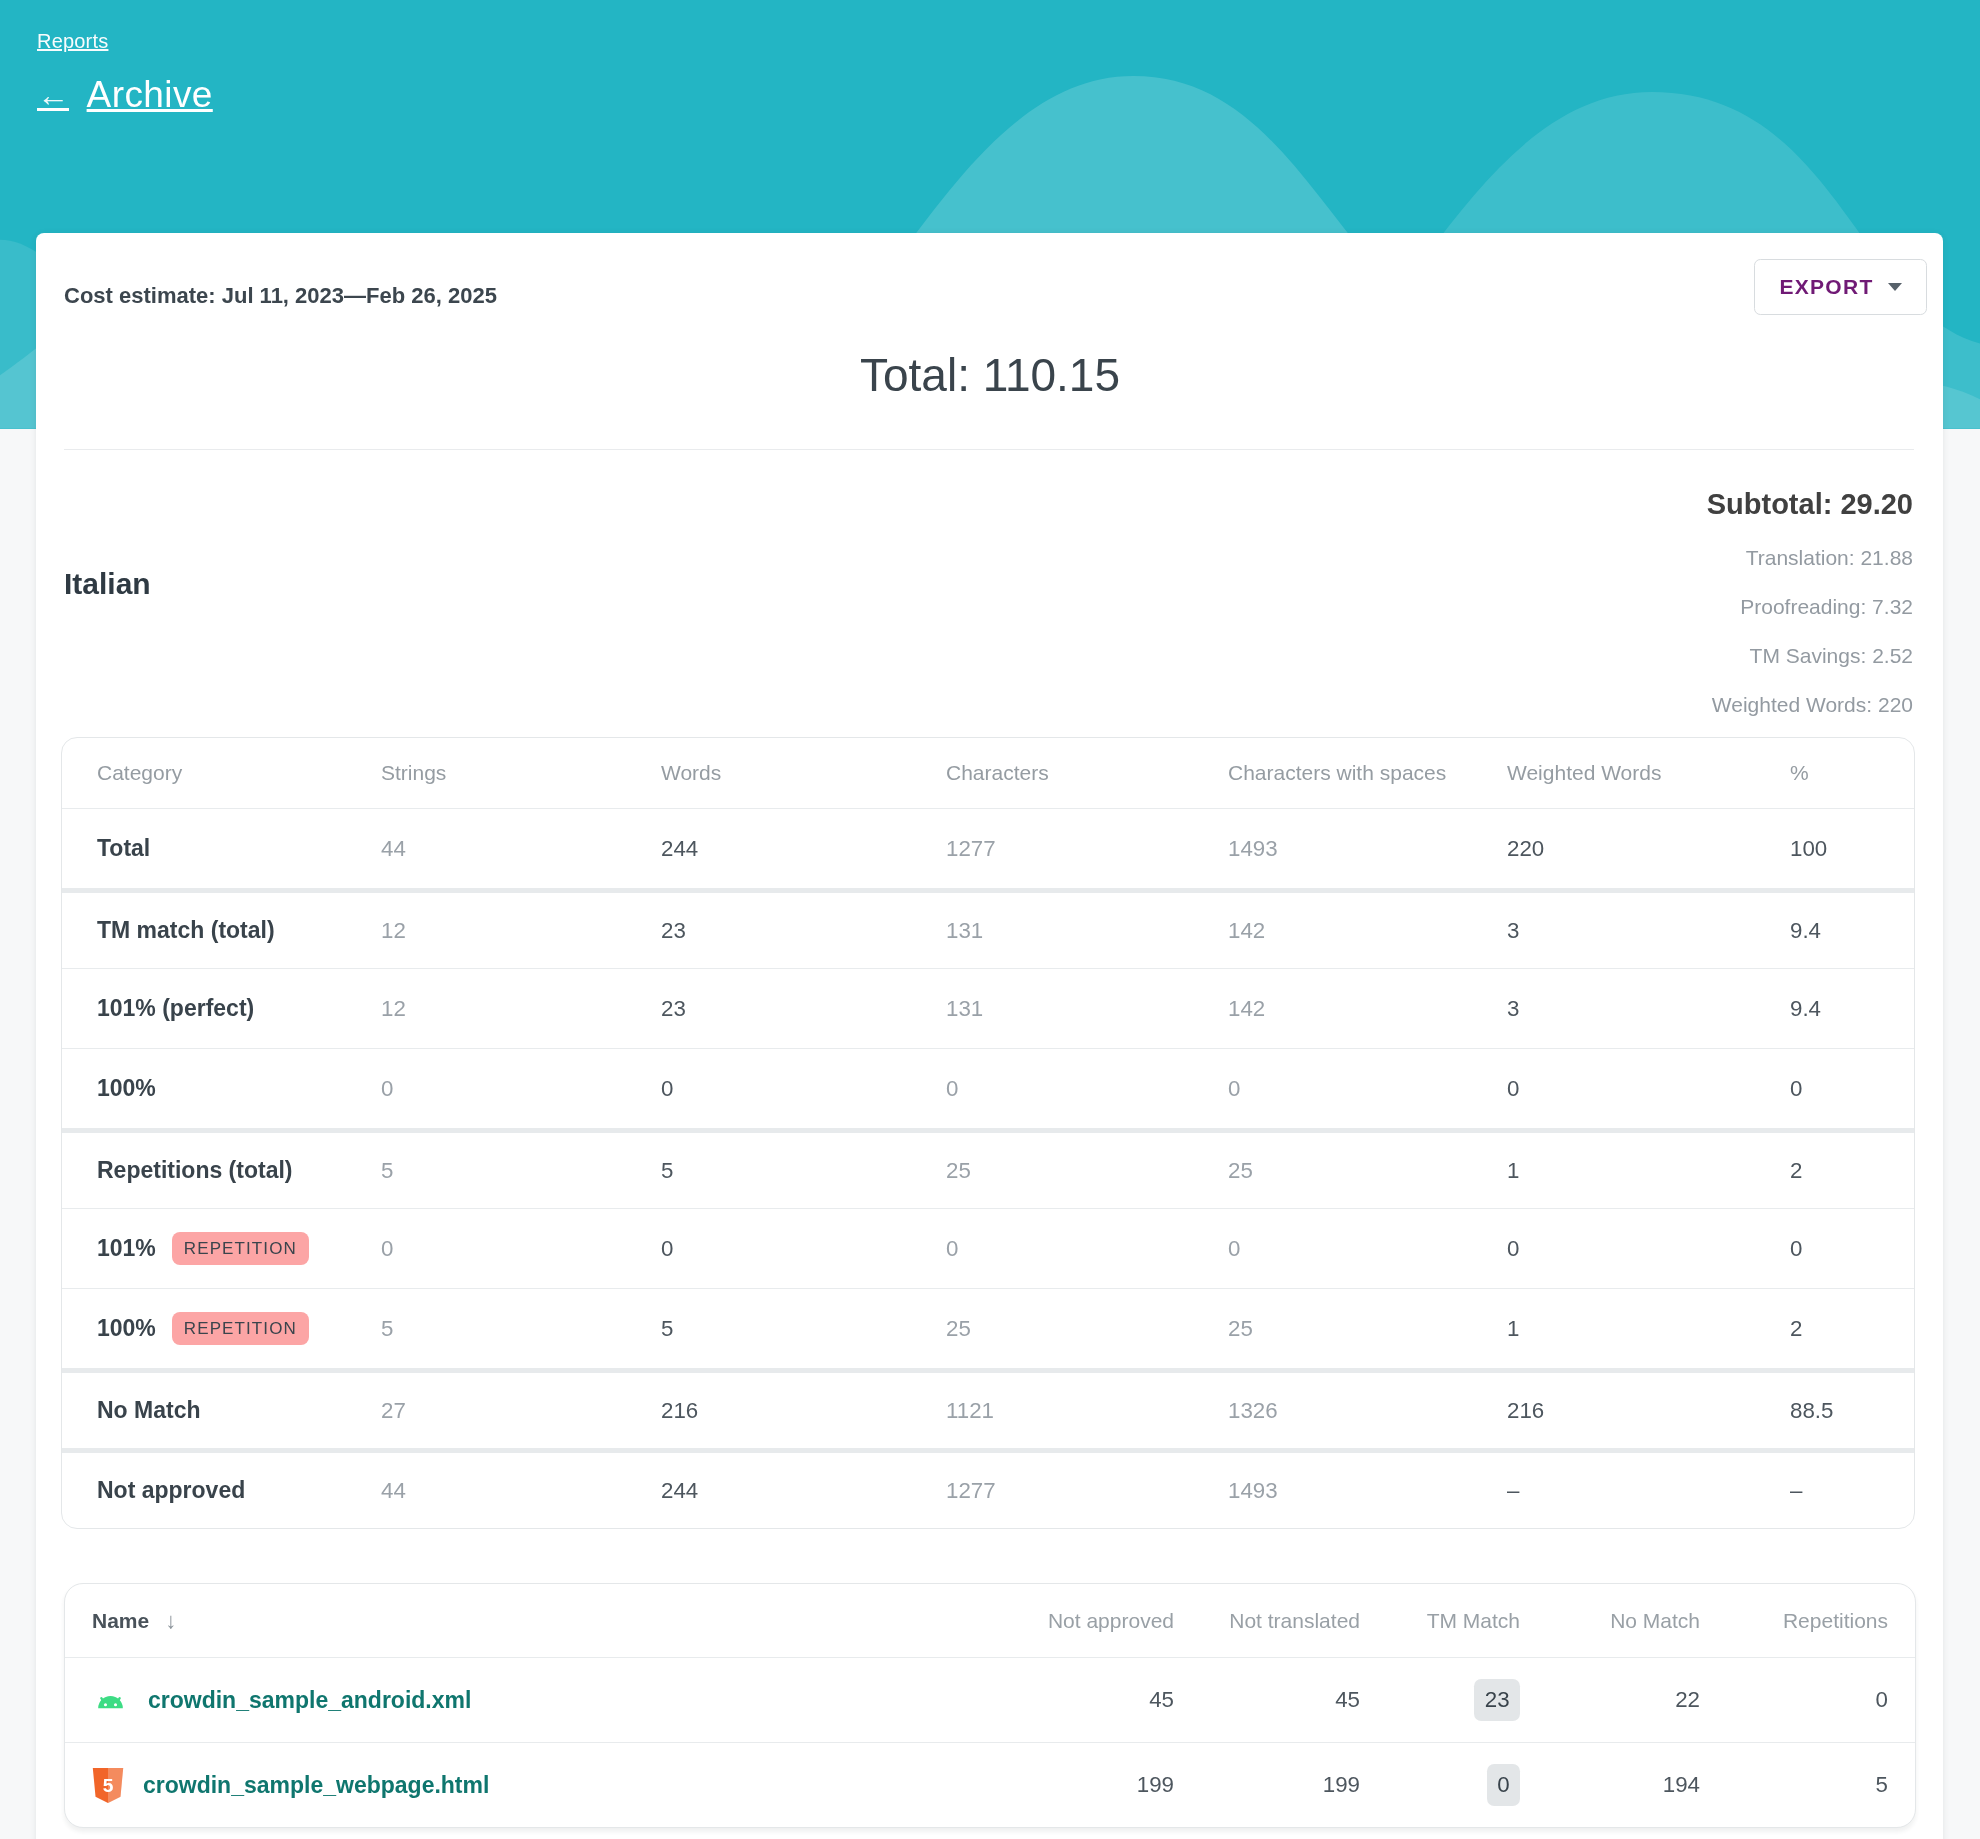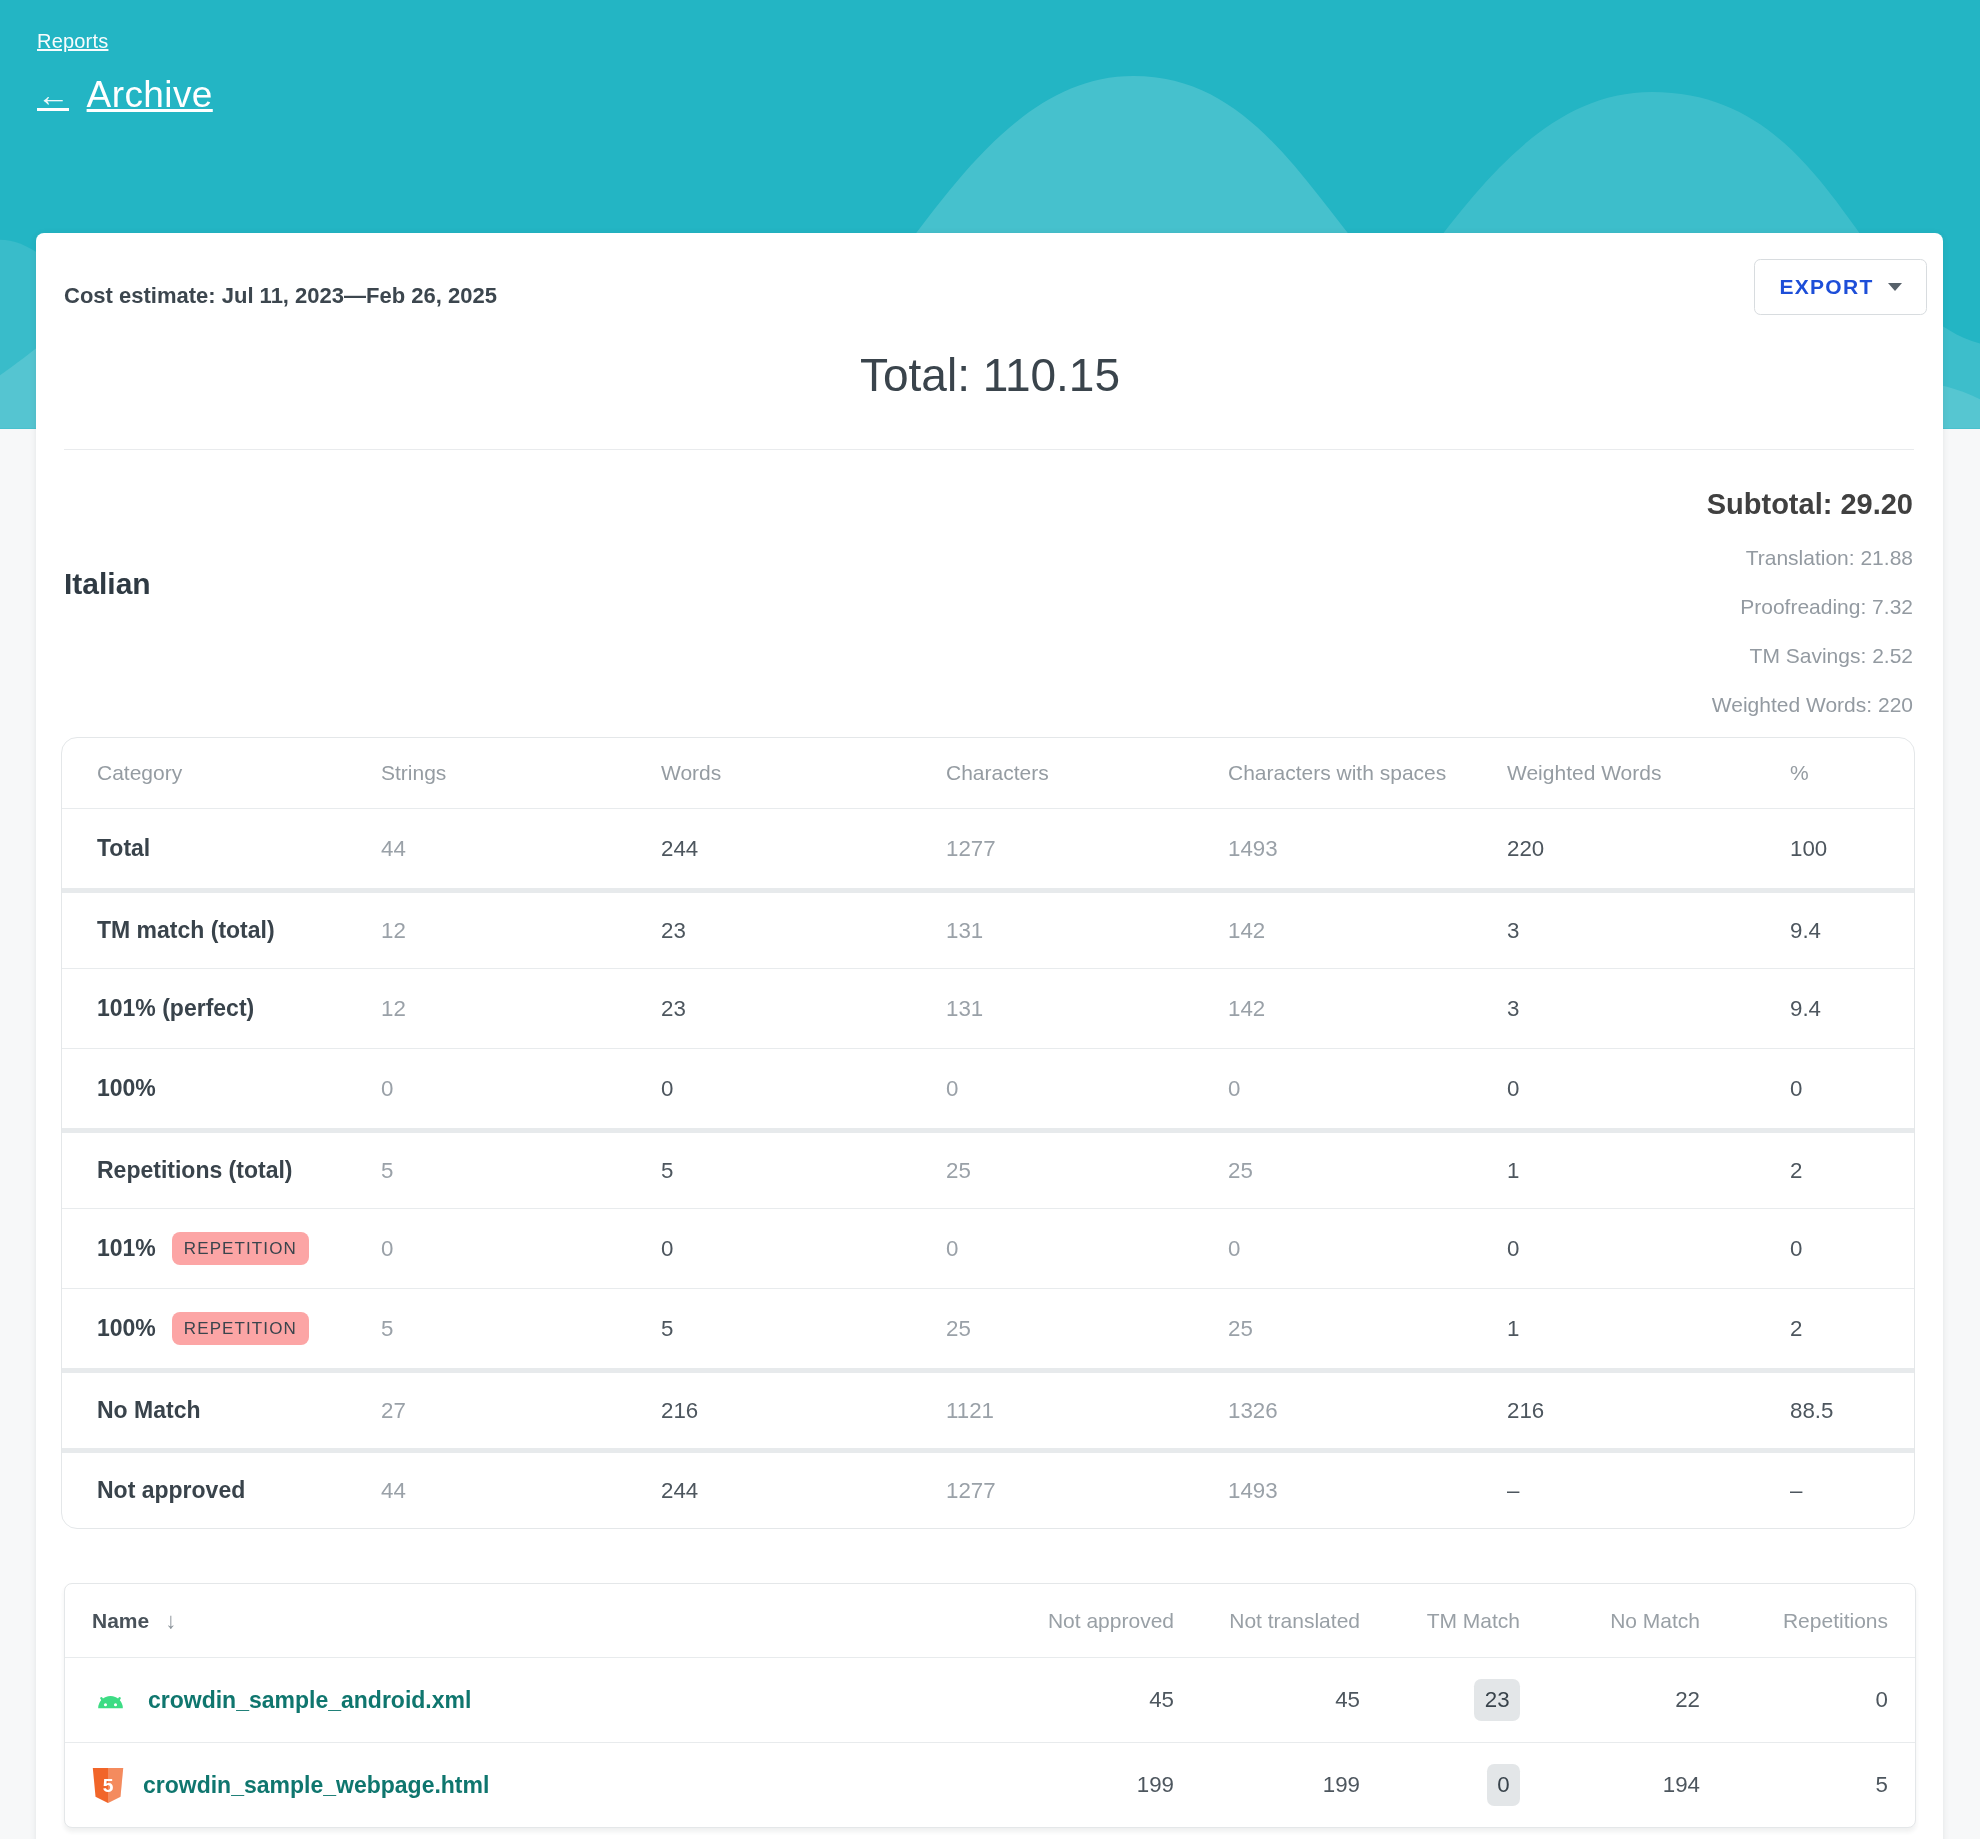--- a/index.html
+++ b/index.html
@@ -29,21 +29,21 @@
     z-index:2; padding:0 28px;
   }
   .report-title {
     position:absolute; top:283px; left:64px;
     font-size:22px; font-weight:700; color:#3c464e;
   }
   .export-btn {
     position:absolute; top:259px; right:53px; height:56px;
     display:flex; align-items:center; gap:14.4px; padding:0 24px;
     background:#fff; border:0.8px solid #d8dcdf; border-radius:6.4px;
-    font-size:21px; font-weight:700; letter-spacing:1.3px; color:#1d4ed8;
+    font-size:21px; font-weight:700; letter-spacing:1.3px; color:#701a75;
     cursor:pointer;
   }
   .caret-down {
     width:0; height:0; border-left:7.2px solid transparent;
     border-right:7.2px solid transparent; border-top:8px solid #57616a;
   }
   .grand-total {
     position:absolute; top:348px; left:0; width:1980px; text-align:center;
     font-size:46px; font-weight:500; color:#3a444c;
   }
@@ -80,21 +80,21 @@
   .cell-num { font-size:22.3px; }
   .num-muted { color:#9aa1a8; }
   .num-strong { color:#4d565e; }
   .rep-badge {
     background:#fca5a5; color:#3b444c; font-size:17px; font-weight:400;
     letter-spacing:1.1px; padding:8px 12px; border-radius:8px; line-height:1;
   }
   
   .files-table {
     position:absolute; top:1583px; left:64px; width:1852px;
-    border:0.8px solid #e4e7e9; border-radius:8px; background:#fff;
+    border:0.8px solid #e4e7e9; border-radius:19px; background:#fff;
     box-shadow:0 3.2px 4px rgba(40,50,60,.07);
   }
   .file-row {
     display:grid;
     grid-template-columns:1fr 186px 186px 160px 180px 188px;
     align-items:center; padding:0 27px; height:85px;
   }
   .files-head { height:73px; }
   .files-head > div { font-size:21px; color:#99a0a6; text-align:right; }
   .files-head .name-head {

